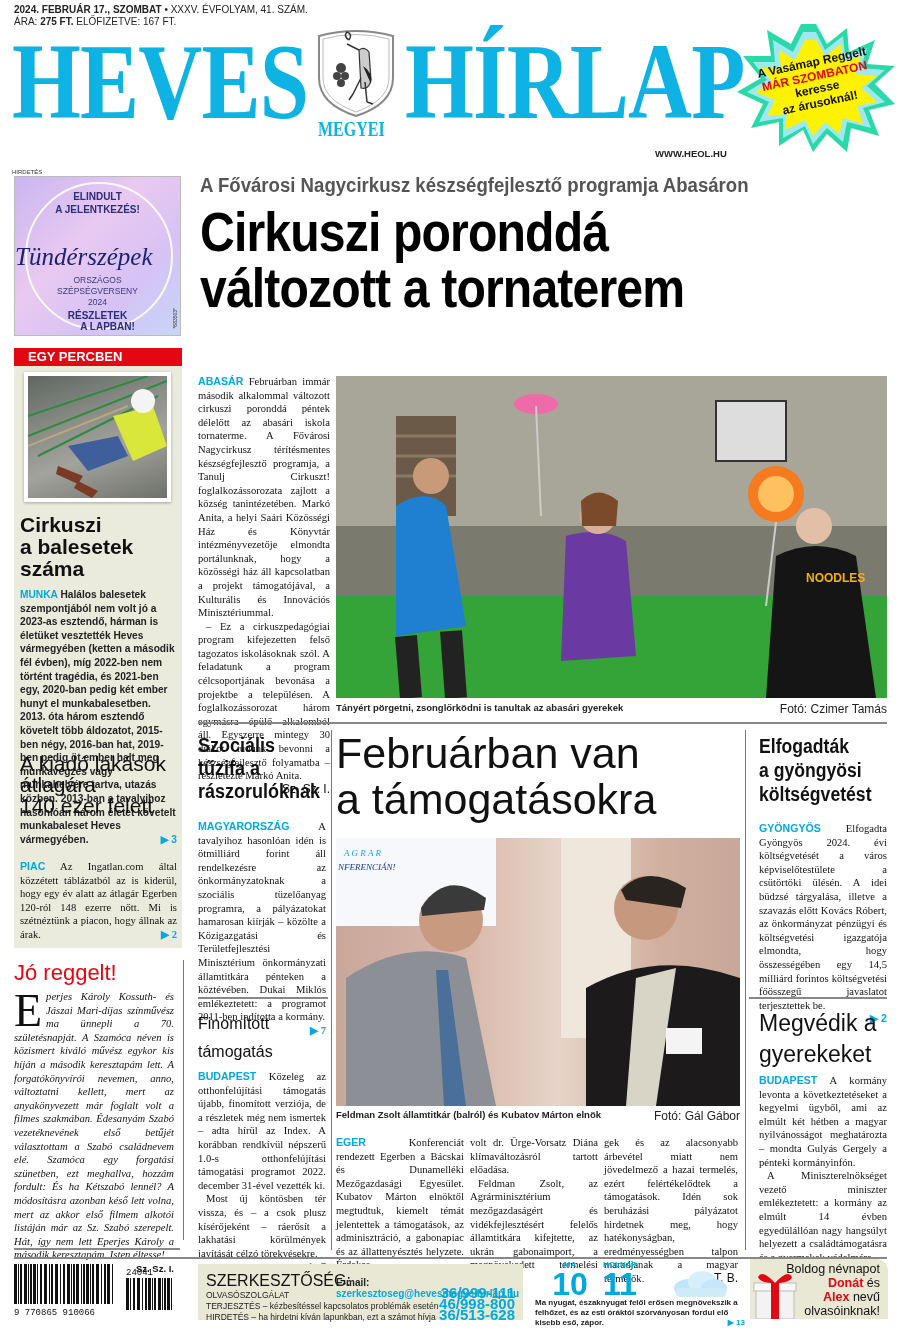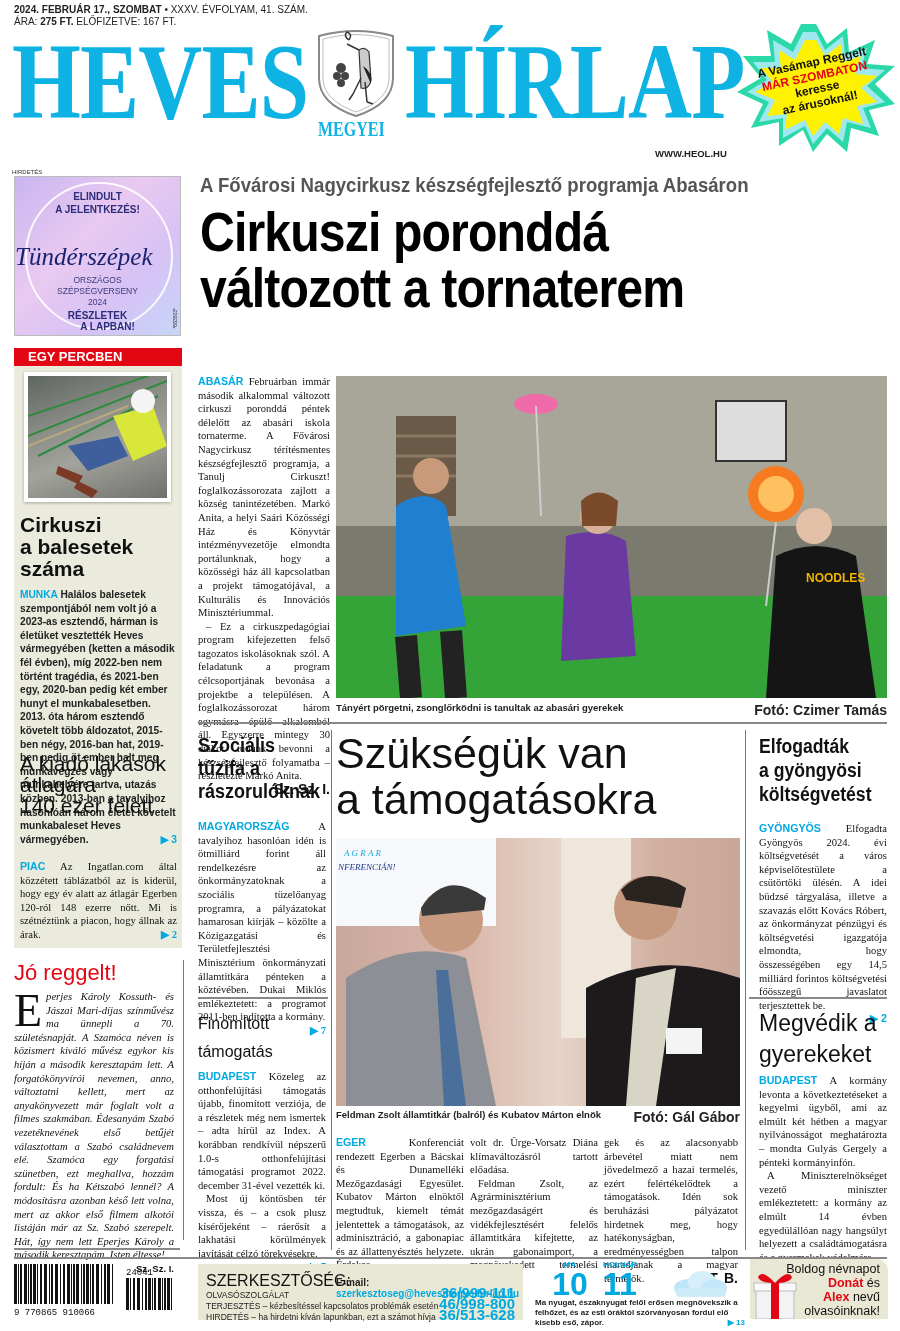--- a/index.html
+++ b/index.html
@@ -4,21 +4,21 @@
 <style>
   * { box-sizing: border-box; margin: 0; padding: 0; }
   html, body { width: 900px; height: 1331px; background: #fff; overflow: hidden; }
   body { position: relative; font-family: "Liberation Sans", sans-serif; color: #111; }
   .abs { position: absolute; }
   .cyan { color: #00a9e0; }
   .kicker { color: #00a9e0; font-family: "Liberation Sans", sans-serif; font-weight: bold; }
   .arrow { color: #00a9e0; font-weight: bold; float: right; }
   .bodytext { font-family: "Liberation Serif", serif; font-size: 10.6px; line-height: 13.6px; text-align: justify; color: #111; }
   .sanstext { font-family: "Liberation Sans", sans-serif; font-size: 10.2px; line-height: 13.6px; font-weight: bold; text-align: left; color: #222; }
-  .credit { font-family: "Liberation Sans", sans-serif; font-weight: bold; font-size: 14px; float: right; padding-left: 12px; }
+  .credit { font-family: "Liberation Sans", sans-serif; font-weight: normal; font-size: 12px; float: right; padding-left: 12px; }
   .vline { position: absolute; width: 1px; background: #777; }
   .hline { position: absolute; height: 2px; background: #888; }
 
   
   .dateline { left: 14px; top: 4px; font-size: 10px; font-weight: bold; line-height: 12px; color: #222; }
   .dateline .lite { font-weight: normal; }
   .title-word { top: 22px; font-family: "Liberation Serif", serif; font-weight: bold; font-size: 108px; line-height: 120px; color: #0eb3e4; transform: scaleX(0.82); transform-origin: left top; letter-spacing: -1px; }
   .megyei { left: 318px; top: 118px; font-family: "Liberation Serif", serif; font-weight: bold; font-size: 20px; color: #0eb3e4; transform: scaleX(0.8); transform-origin: left top; }
   .website { left: 655px; top: 148px; font-size: 9.5px; font-weight: bold; color: #222; }
   .burst { left: 735px; top: 22px; width: 162px; height: 132px; }
@@ -238,21 +238,21 @@
 <div class="abs bodytext" style="left:198px; top:1070px; width:128px;">
   <span class="kicker">BUDAPEST</span>
   <span>Közeleg az otthonfelújítási támogatás újabb, finomított verziója, de a részletek még nem ismertek – adta hírül az Index. A korábban rendkívül népszerű 1.0-s otthonfelújítási támogatási programot 2022. december 31-ével vezették ki.</span>
   <div style="text-indent:8px;"><span>Most új köntösben tér vissza, és – a csok plusz kísérőjeként – ráerősít a lakhatási körülmények javítását célzó törekvésekre.</span> <span class="arrow">▶ 7</span></div>
 </div>
 
 <div class="vline" style="left:331px; top:730px; height:520px;"></div>
 <div class="vline" style="left:745px; top:730px; height:520px;"></div>
 
 <div class="abs" style="left:336px; top:730px; font-size:43px; line-height:46px; color:#111;">
-  <div>Szükségük van</div>
+  <div>Februárban van</div>
   <div>a támogatásokra</div>
 </div>
 <div class="abs meeting-photo">
   <svg width="404" height="268" viewBox="0 0 404 268">
     <rect x="0" y="0" width="160" height="88" fill="#f6f8fb"></rect>
     <text x="8" y="18" font-size="9" fill="#1aa7d8" font-style="italic" font-family="Liberation Serif, serif">A G R A R</text>
     <text x="2" y="32" font-size="9" fill="#1b3b8a" font-style="italic" font-family="Liberation Serif, serif">NFERENCIÁN!</text>
     <rect x="225" y="0" width="70" height="200" fill="#efe6dc"></rect>
 
     <path d="M10 140 Q70 100 130 120 L160 268 L10 268 Z" fill="#8c9096"></path>

